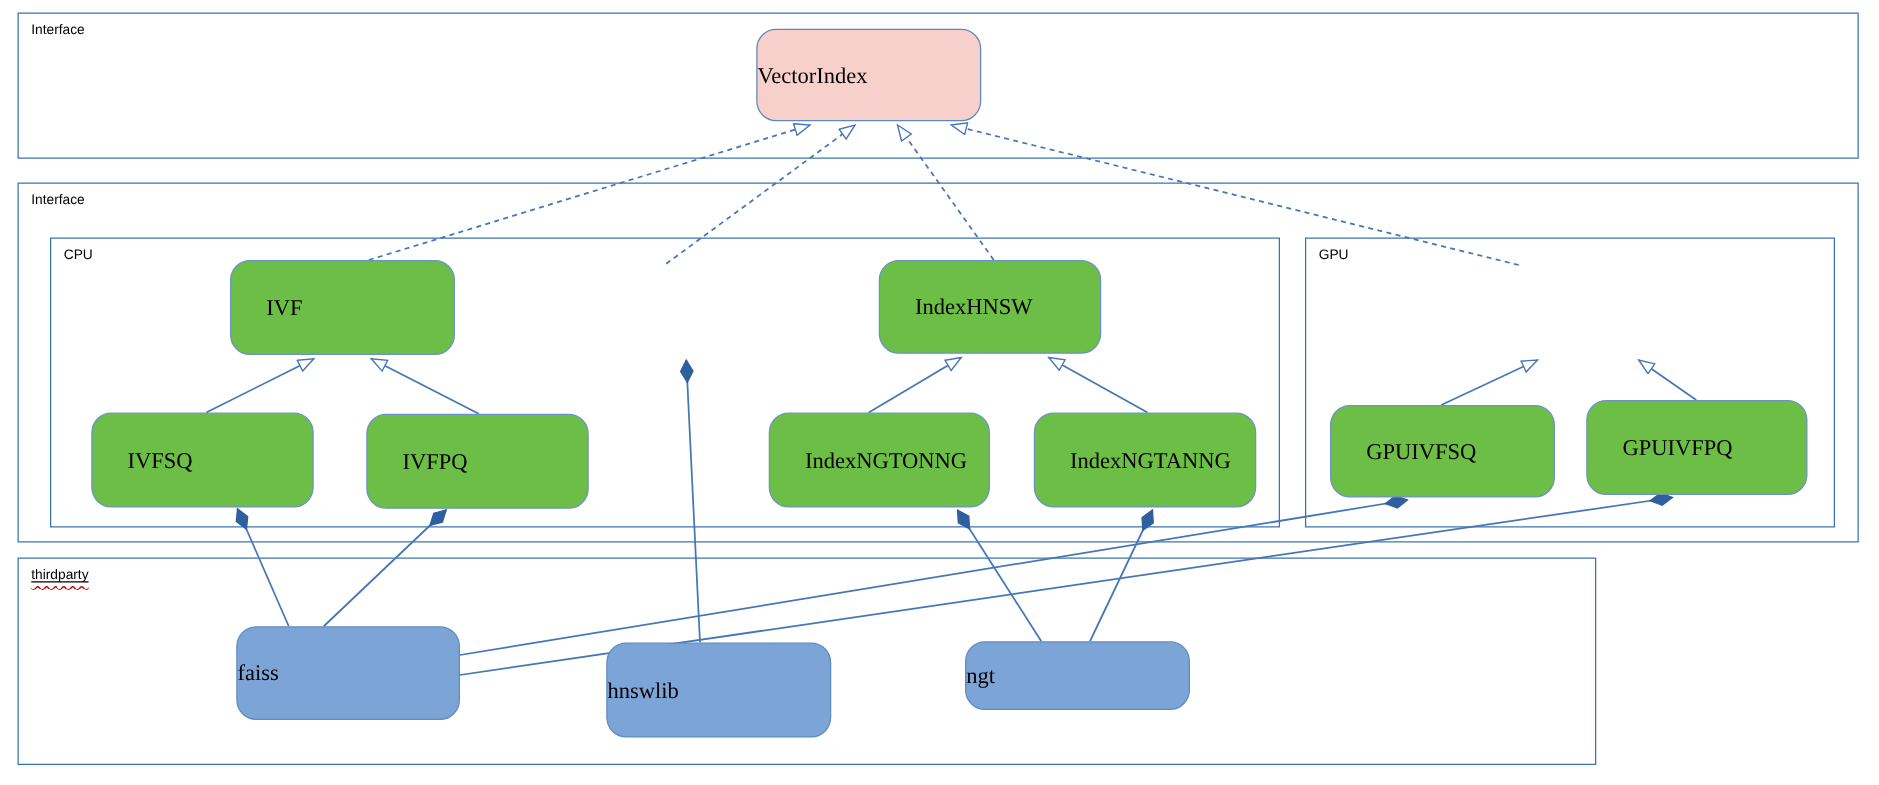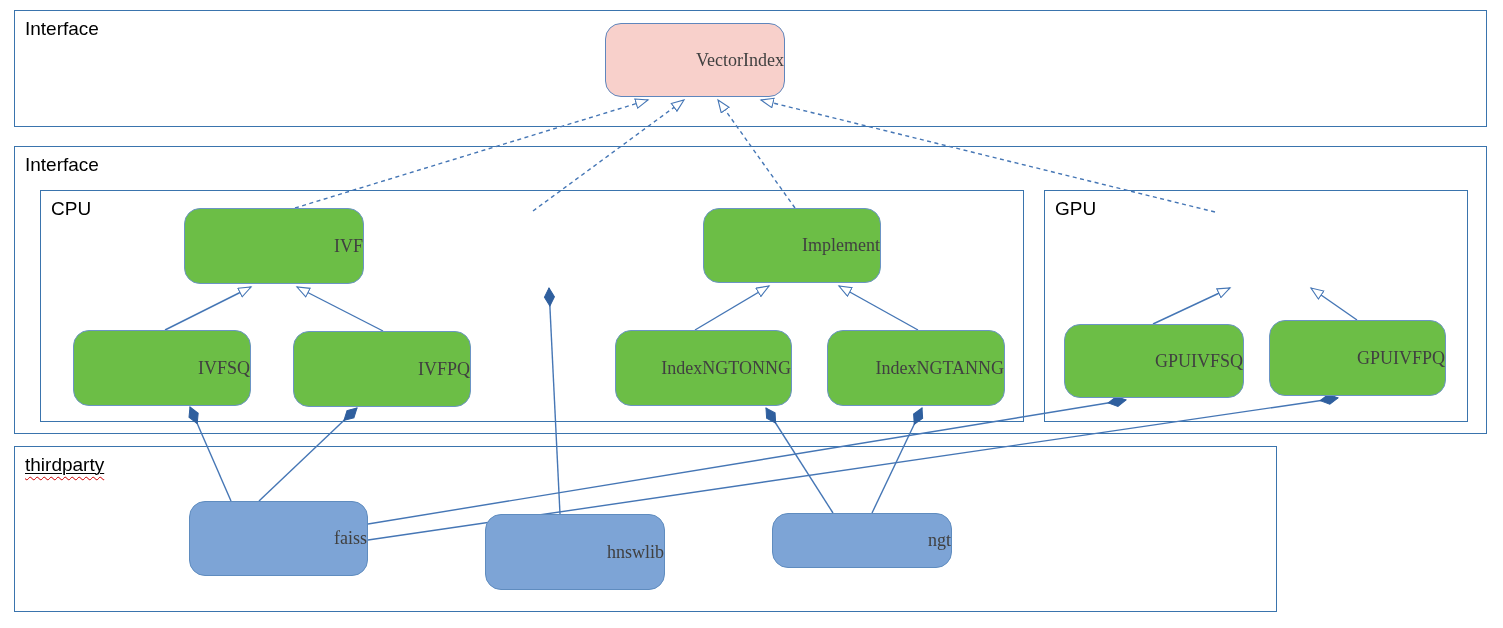--- a/index.html
+++ b/index.html
@@ -14,34 +14,34 @@
   .container {
     position: absolute;
     border: 1.4px solid #3a74ad;
     background: transparent;
     box-sizing: border-box;
   }
   .container-label {
     position: absolute;
     top: 7px;
     left: 10px;
-    font-size: 19px;
+    font-size: 11px;
     color: #000000;
     white-space: nowrap;
   }
   .node {
     position: absolute;
     box-sizing: border-box;
     border-radius: 16px;
     display: flex;
     align-items: center;
-    justify-content: flex-end;
+    justify-content: flex-start;
     font-family: "Liberation Serif", serif;
     font-size: 18px;
-    color: #404040;
+    color: #000000;
     z-index: 3;
   }
   .node.green { background: #6cbe46; border: 1.6px solid #6b94c5; padding-left: 28px; }
   .node.blue  { background: #7da4d6; border: 1.6px solid #5f8cbf; }
   .node.pink  { background: #f8d0cb; border: 1.6px solid #5f86bd; }
   #edges {
     position: absolute;
     left: 0; top: 0;
     z-index: 2;
     pointer-events: none;
@@ -118,21 +118,21 @@
   <div class="node pink" style="left:605px;top:23px;width:180px;height:74px">
     <span>VectorIndex</span>
   </div>
 
   <div class="node green" style="left:184px;top:208px;width:180px;height:76px">
     <span>IVF</span>
   </div>
 
 
   <div class="node green" style="left:703px;top:208px;width:178px;height:75px">
-    <span>Implement</span>
+    <span>IndexHNSW</span>
   </div>
 
   <div class="node green" style="left:73px;top:330px;width:178px;height:76px">
     <span>IVFSQ</span>
   </div>
 
   <div class="node green" style="left:293px;top:331px;width:178px;height:76px">
     <span>IVFPQ</span>
   </div>
 

